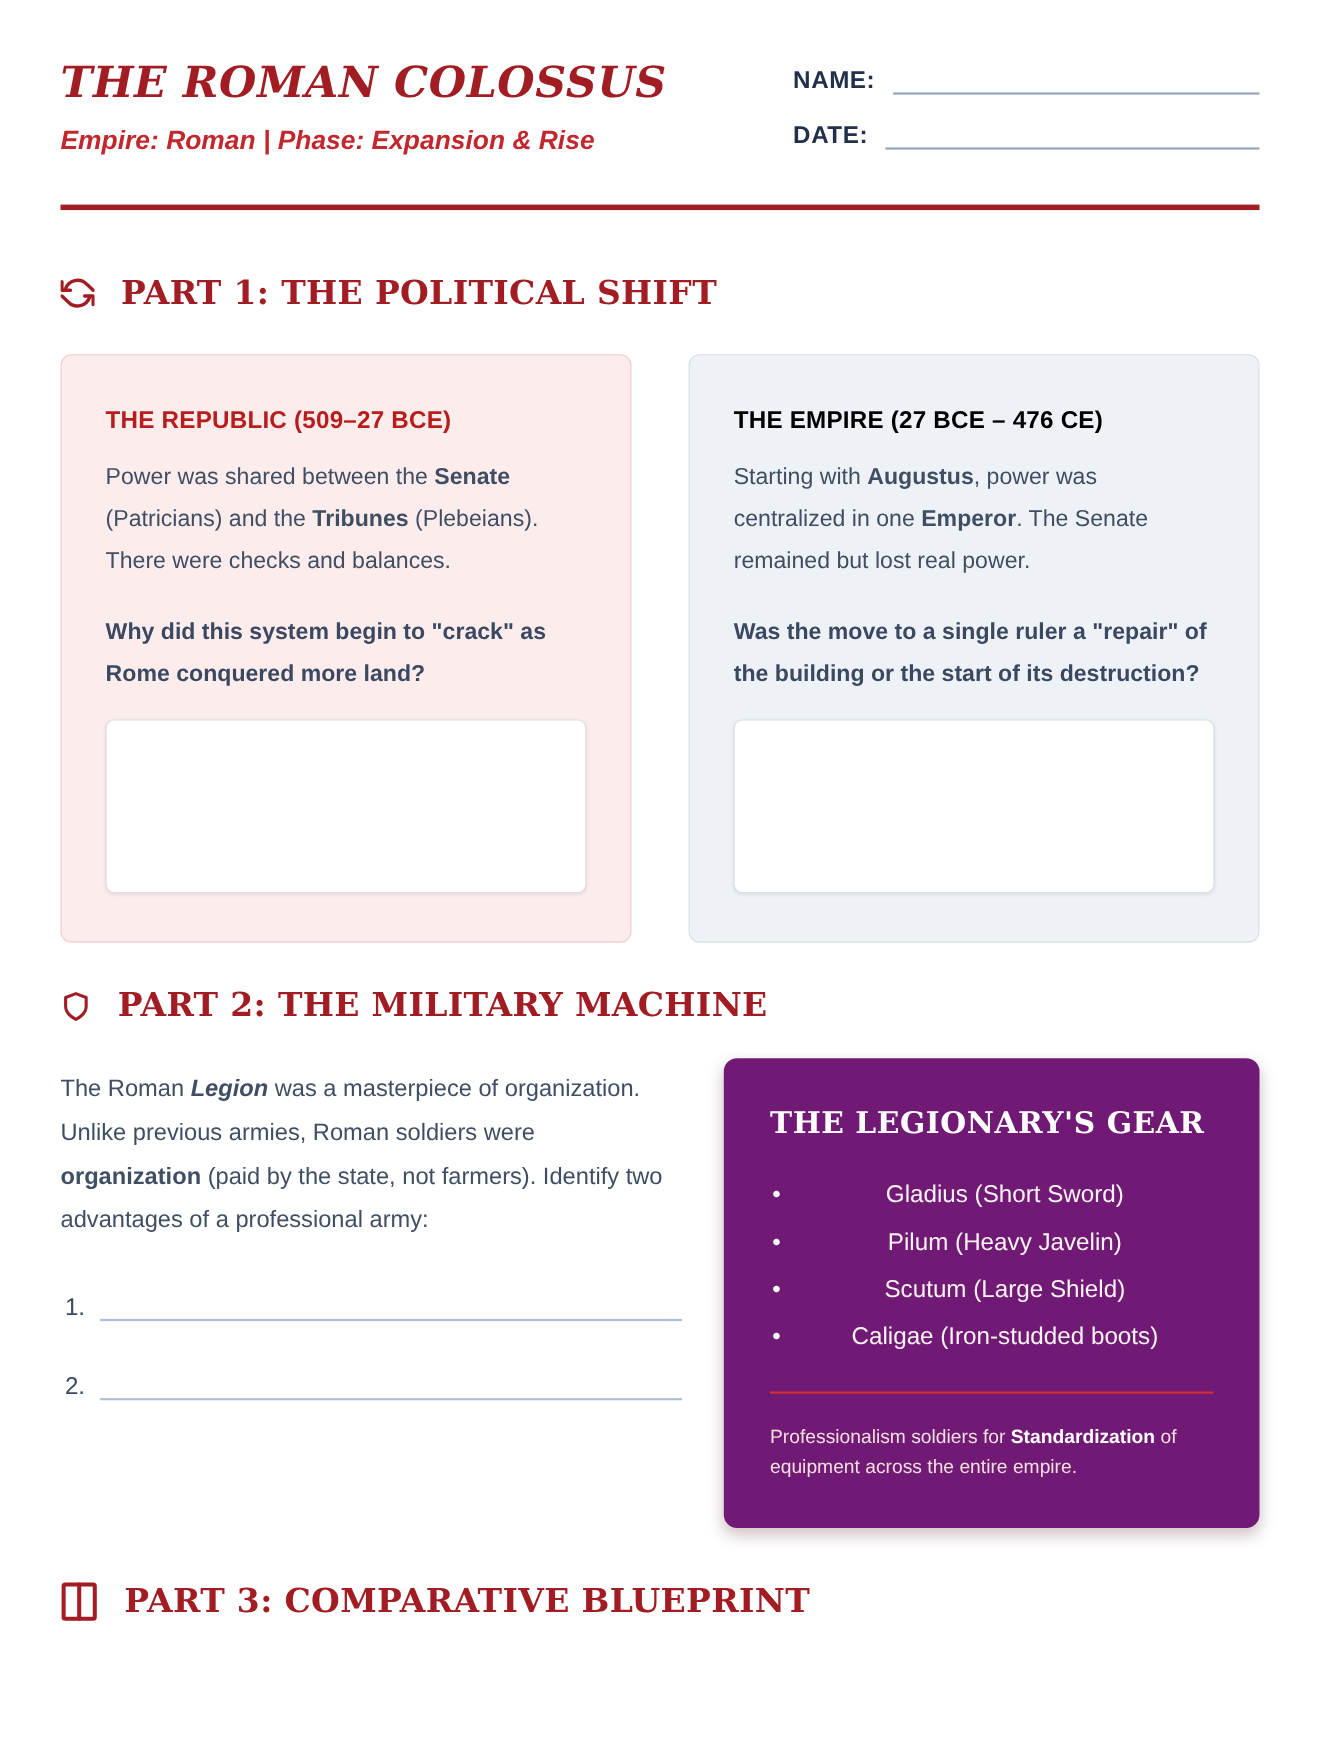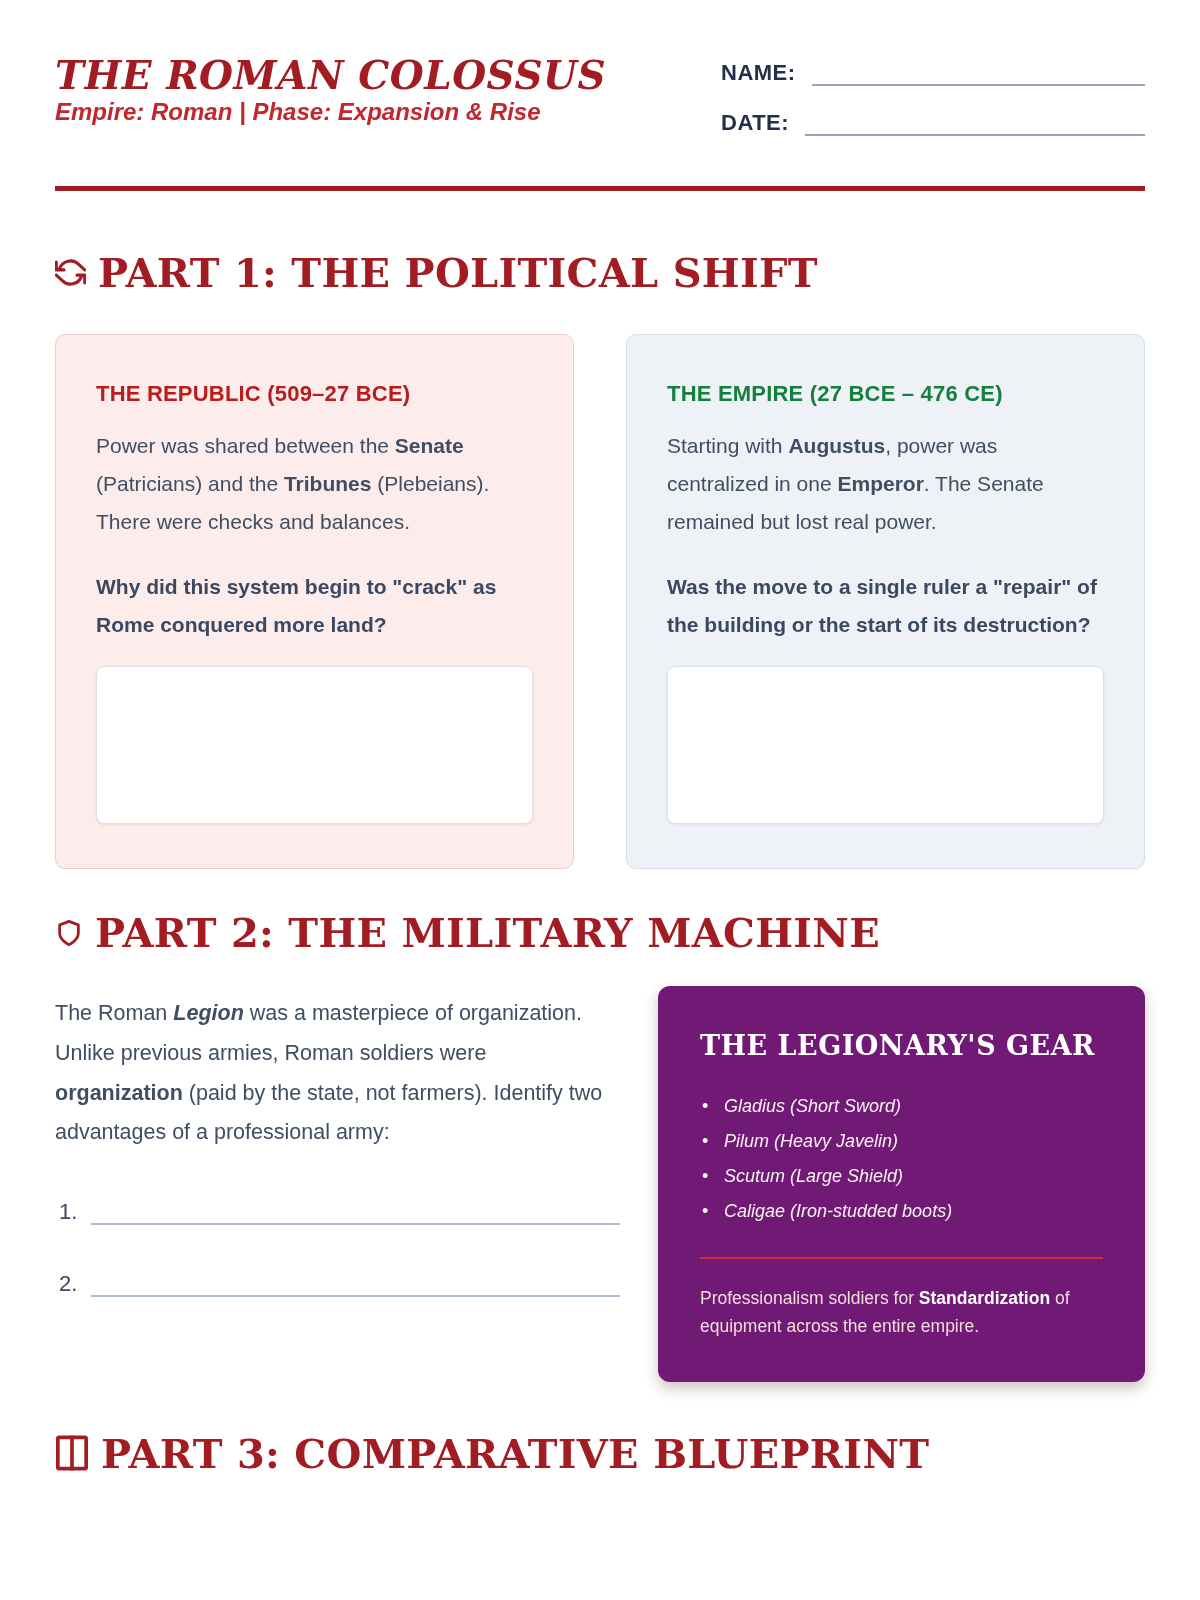--- a/index.html
+++ b/index.html
@@ -12,49 +12,50 @@
   .page { padding:52px 55px 40px 55px; }
 
   
   .header { display:flex; justify-content:space-between; align-items:flex-start; }
   .title {
     font-family:"DejaVu Serif", serif;
     font-style:italic; font-weight:bold;
     font-size:39px; color:#a11d23; letter-spacing:.5px;
   }
   .subtitle {
+    margin-top:16px;
     font-style:italic; font-weight:bold;
     font-size:24px; color:#c2272e;
   }
   .header-fields { width:424px; padding-top:4px; }
   .field-row { display:flex; align-items:flex-end; margin-bottom:20px; }
   .field-label { font-weight:bold; font-size:22px; color:#22304a; letter-spacing:.5px; }
   .field-line { flex:1; margin-left:16px; border-bottom:2px solid #94a5bd; height:30px; }
 
   .rule { margin-top:30px; height:5px; background:#a01d24; border:none; }
 
   
   .part-heading {
-    display:flex; align-items:center; gap:12px;
+    display:flex; align-items:center; gap:24px;
     font-family:"DejaVu Serif", serif; font-weight:bold;
-    font-size:40px; color:#a11d23; letter-spacing:.3px;
+    font-size:30px; color:#a11d23; letter-spacing:.3px;
   }
   .part-heading svg { flex:0 0 auto; }
   .part1 { margin-top:58px; }
   .part2 { margin-top:40px; }
   .part3 { margin-top:48px; }
 
   
   .cards { display:flex; gap:52px; margin-top:38px; align-items:stretch; }
   .card { flex:1; border-radius:10px; padding:46px 40px 44px 40px; }
   .card-republic { background:#fdecec; border:1.5px solid #f6c9c9; }
   .card-empire   { background:#eef2f7; border:1.5px solid #d6dee8; }
   .card h3 { font-size:22px; letter-spacing:.2px; margin-bottom:20px; }
   .card-republic h3 { color:#b91c1c; }
-  .card-empire   h3 { color:#15803d; }
+  .card-empire   h3 { color:#000000; }
   .card p { font-size:21px; line-height:1.82; color:#3f4e63; }
   .card .question { margin-top:26px; font-weight:bold; color:#3a4961; }
   .answer-box {
     margin-top:22px; height:158px; background:#ffffff;
     border:1px solid #dcdfe4; border-radius:8px;
     box-shadow:0 1px 3px rgba(30,40,60,.08);
   }
   .b { font-weight:bold; }
   .i { font-style:italic; }
 
@@ -70,22 +71,22 @@
     padding:44px 42px 42px 42px;
     box-shadow:0 6px 14px rgba(60,10,10,.25);
     align-self:start;
   }
   .gear-card h3 {
     font-family:"DejaVu Serif", serif; font-weight:bold;
     font-size:27px; letter-spacing:.5px; color:#ffffff;
   }
   .gear-list { list-style:none; margin-top:28px; }
   .gear-list li {
-    font-style:italic; font-size:18px; line-height:1.95; color:#fbf3f3;
-    padding-left:24px; position:relative;
+    font-size:22px; line-height:1.95; color:#fbf3f3;
+    padding-left:24px; position:relative;text-align:center;
   }
   .gear-list li::before {
     content:"•"; position:absolute; left:2px; top:0;
     font-style:normal; color:#ffffff;
   }
   .gear-divider { margin-top:28px; border:none; border-top:2px solid #cf3131; }
   .gear-note { margin-top:26px; font-size:17.5px; line-height:1.55; color:#f3dede; }
   .gear-note .b { color:#ffffff; }
 </style>
 </head>

